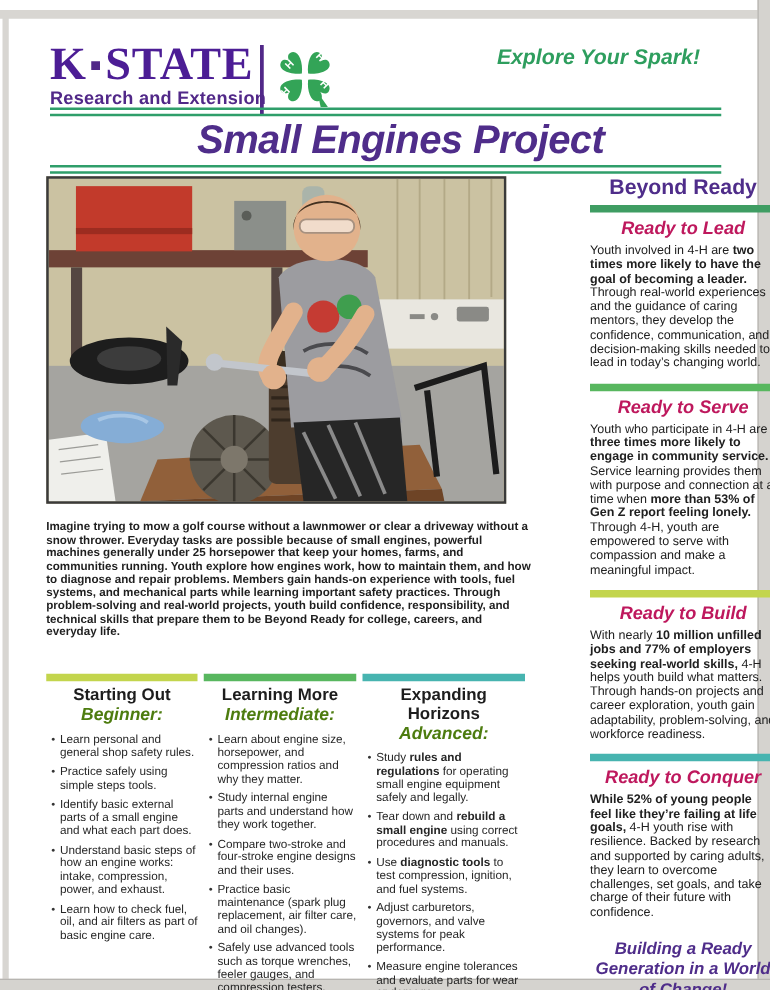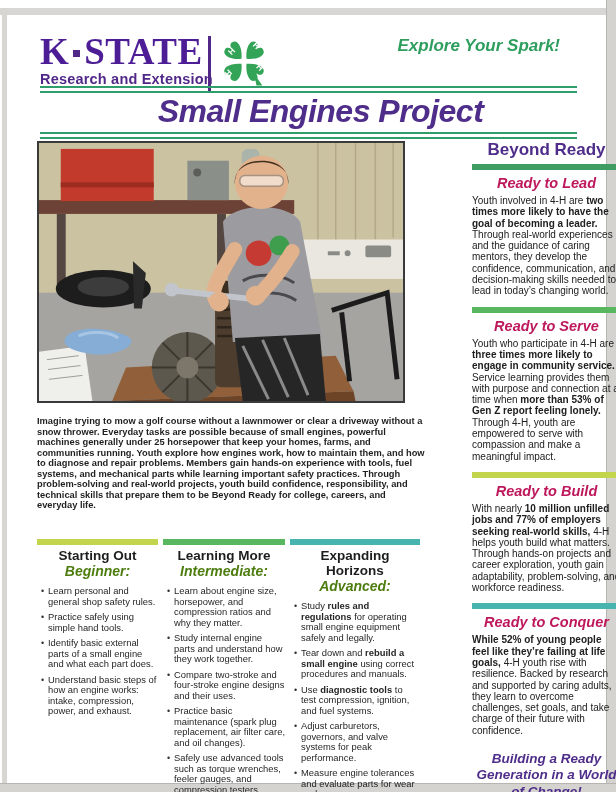--- a/index.html
+++ b/index.html
@@ -173,23 +173,24 @@
   <p class="intro">Imagine trying to mow a golf course without a lawnmower or clear a driveway without a snow thrower. Everyday tasks are possible because of small engines, powerful machines generally under 25 horsepower that keep your homes, farms, and communities running. Youth explore how engines work, how to maintain them, and how to diagnose and repair problems. Members gain hands-on experience with tools, fuel systems, and mechanical parts while learning important safety practices. Through problem-solving and real-world projects, youth build confidence, responsibility, and technical skills that prepare them to be Beyond Ready for college, careers, and everyday life.</p>
 
   <div class="cols">
 
     <div class="col c1">
       <div class="bar" style="background:#c3d54d"></div>
       <h3>Starting Out</h3>
       <h4>Beginner:</h4>
       <ul>
         <li><span>Learn personal and general shop safety rules.</span></li>
-        <li><span>Practice safely using simple hand tools.</span></li>
+        <li><span>Practice safely using simple steps tools.</span></li>
         <li><span>Identify basic external parts of a small engine and what each part does.</span></li>
         <li><span>Understand basic steps of how an engine works: intake, compression, power, and exhaust.</span></li>
+        <li><span>Learn how to check fuel, oil, and air filters as part of basic engine care.</span></li>
       </ul>
     </div>
 
     <div class="col c2">
       <div class="bar" style="background:#58b75f"></div>
       <h3>Learning More</h3>
       <h4>Intermediate:</h4>
       <ul>
         <li><span>Learn about engine size, horsepower, and compression ratios and why they matter.</span></li>
         <li><span>Study internal engine parts and understand how they work together.</span></li>

